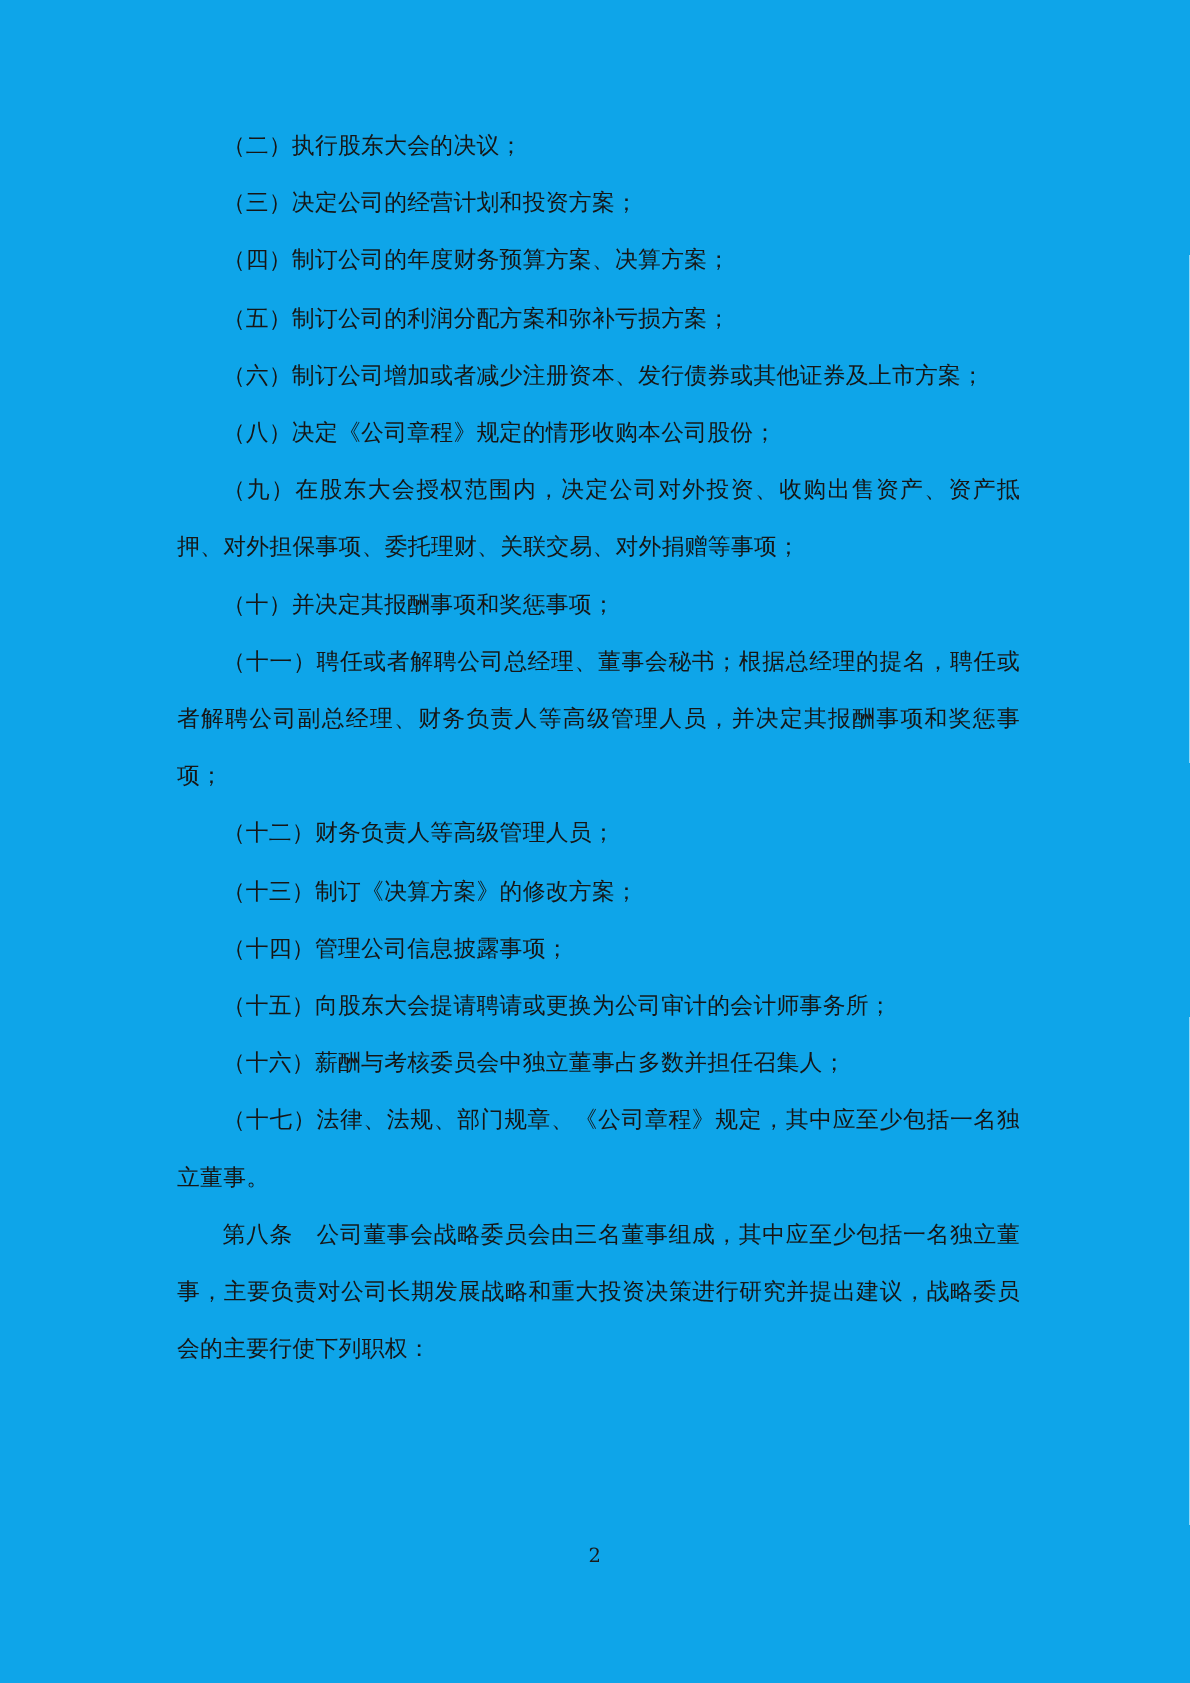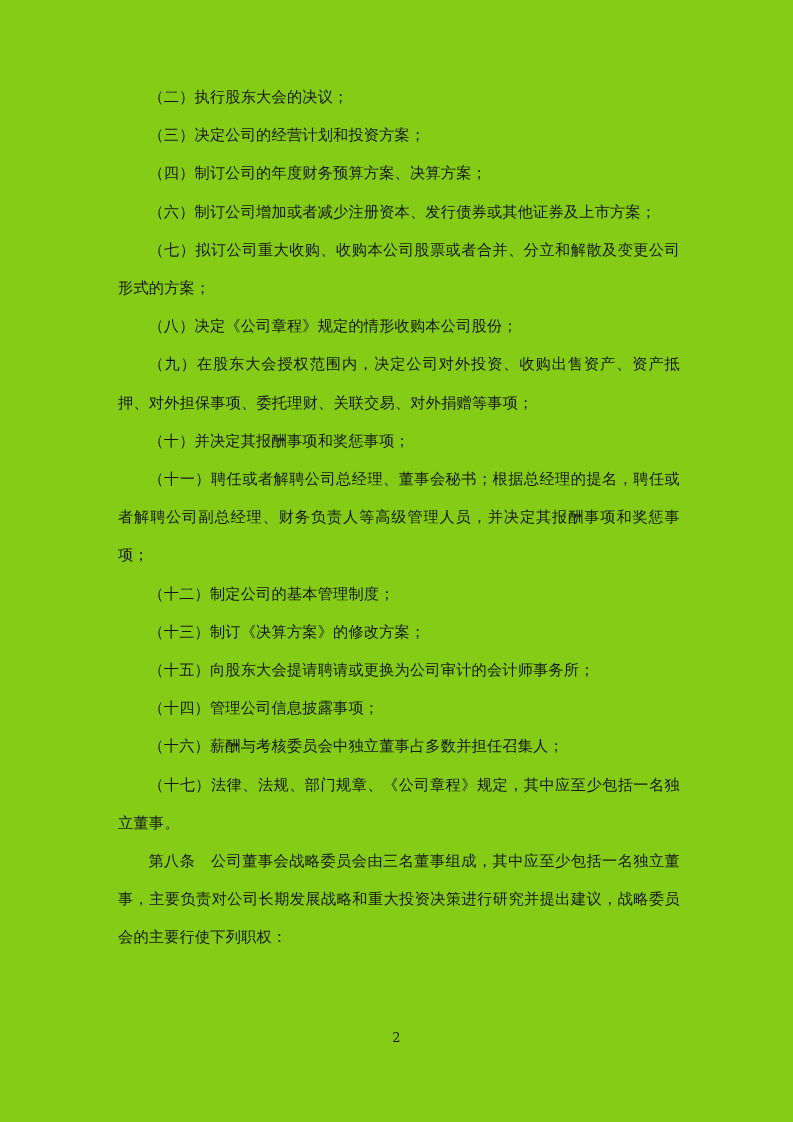--- a/index.html
+++ b/index.html
@@ -13,21 +13,21 @@
     position: relative;
     font-family: "DejaVu Serif", "Liberation Serif", serif;
     color: #1a1a1a;
   }
   .page {
     position: absolute;
     left: 0;
     top: 0;
     width: 793px;
     height: 1122px;
-    background: #84cc16;
+    background: #0ea5e9;
     box-sizing: border-box;
   }
   .content {
     position: absolute;
     left: 118px;
     top: 78px;
     width: 562px;
   }
   p.para {
     margin: 0 0 0 0;
@@ -56,30 +56,30 @@
 </style>
 </head>
 <body>
 
 <div class="page">
   <div class="content">
 
     <p class="para">（二）执行股东大会的决议；</p>
     <p class="para">（三）决定公司的经营计划和投资方案；</p>
     <p class="para">（四）制订公司的年度财务预算方案、决算方案；</p>
+    <p class="para">（五）制订公司的利润分配方案和弥补亏损方案；</p>
     <p class="para">（六）制订公司增加或者减少注册资本、发行债券或其他证券及上市方案；</p>
-    <p class="para">（七）拟订公司重大收购、收购本公司股票或者合并、分立和解散及变更公司形式的方案；</p>
     <p class="para">（八）决定《公司章程》规定的情形收购本公司股份；</p>
     <p class="para">（九）在股东大会授权范围内，决定公司对外投资、收购出售资产、资产抵押、对外担保事项、委托理财、关联交易、对外捐赠等事项；</p>
     <p class="para">（十）并决定其报酬事项和奖惩事项；</p>
     <p class="para">（十一）聘任或者解聘公司总经理、董事会秘书；根据总经理的提名，聘任或者解聘公司副总经理、财务负责人等高级管理人员，并决定其报酬事项和奖惩事项；</p>
-    <p class="para">（十二）制定公司的基本管理制度；</p>
+    <p class="para">（十二）财务负责人等高级管理人员；</p>
     <p class="para">（十三）制订《决算方案》的修改方案；</p>
+    <p class="para">（十四）管理公司信息披露事项；</p>
     <p class="para">（十五）向股东大会提请聘请或更换为公司审计的会计师事务所；</p>
-    <p class="para">（十四）管理公司信息披露事项；</p>
     <p class="para">（十六）薪酬与考核委员会中独立董事占多数并担任召集人；</p>
     <p class="para">（十七）法律、法规、部门规章、《公司章程》规定，其中应至少包括一名独立董事。</p>
 
     <p class="para">
       <span class="bold">第八条　</span><span>公司董事会战略委员会由三名董事组成，其中应至少包括一名独立董事，主要负责对公司长期发展战略和重大投资决策进行研究并提出建议，战略委员会的主要行使下列职权：</span>
     </p>
 
   </div>
 
   <div class="pagenum">2</div>

